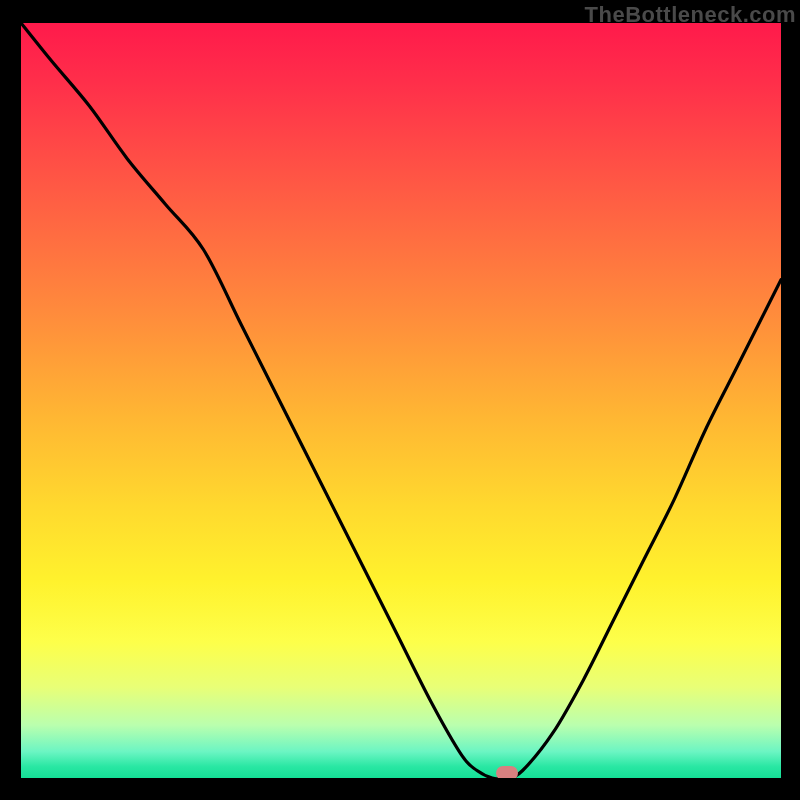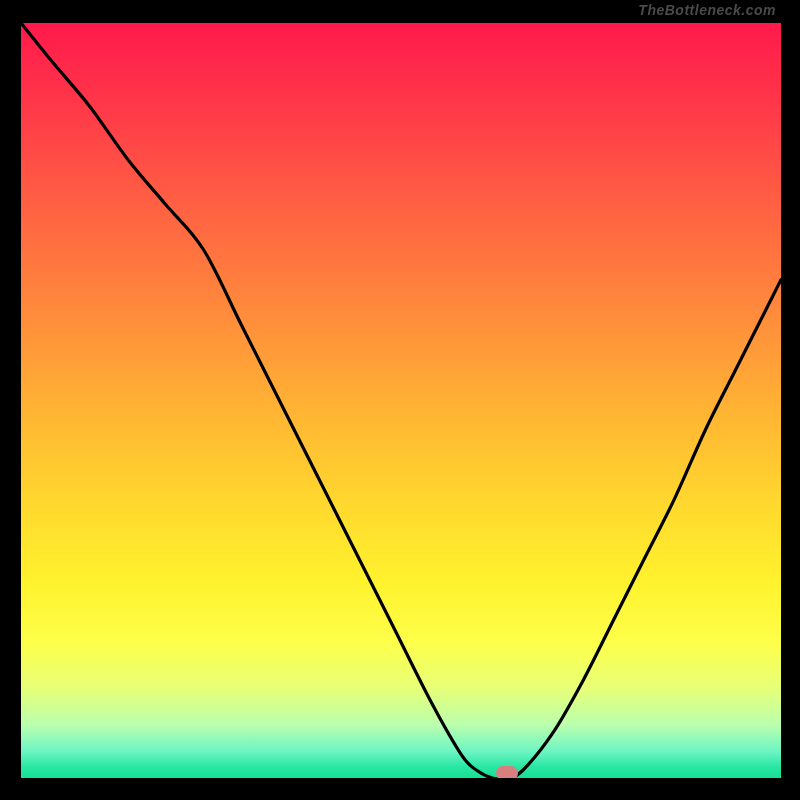--- a/index.html
+++ b/index.html
@@ -13,27 +13,26 @@
   }
   .frame {
     position: relative;
     width: 800px;
     height: 800px;
     background: #000;
   }
   .watermark {
     position: absolute;
     top: 2px;
-    right: 24px;
+    right: 4px;
     color: #4a4a4a;
-    font-size: 14px;
+    font-size: 22px;
     font-weight: bold;
     letter-spacing: 0.5px;
     z-index: 10;
-    font-style: italic;
   }
   .plot-area {
     position: absolute;
     left: 21px;
     top: 23px;
     width: 760px;
     height: 755px;
     overflow: hidden;
   }
   .gradient {

